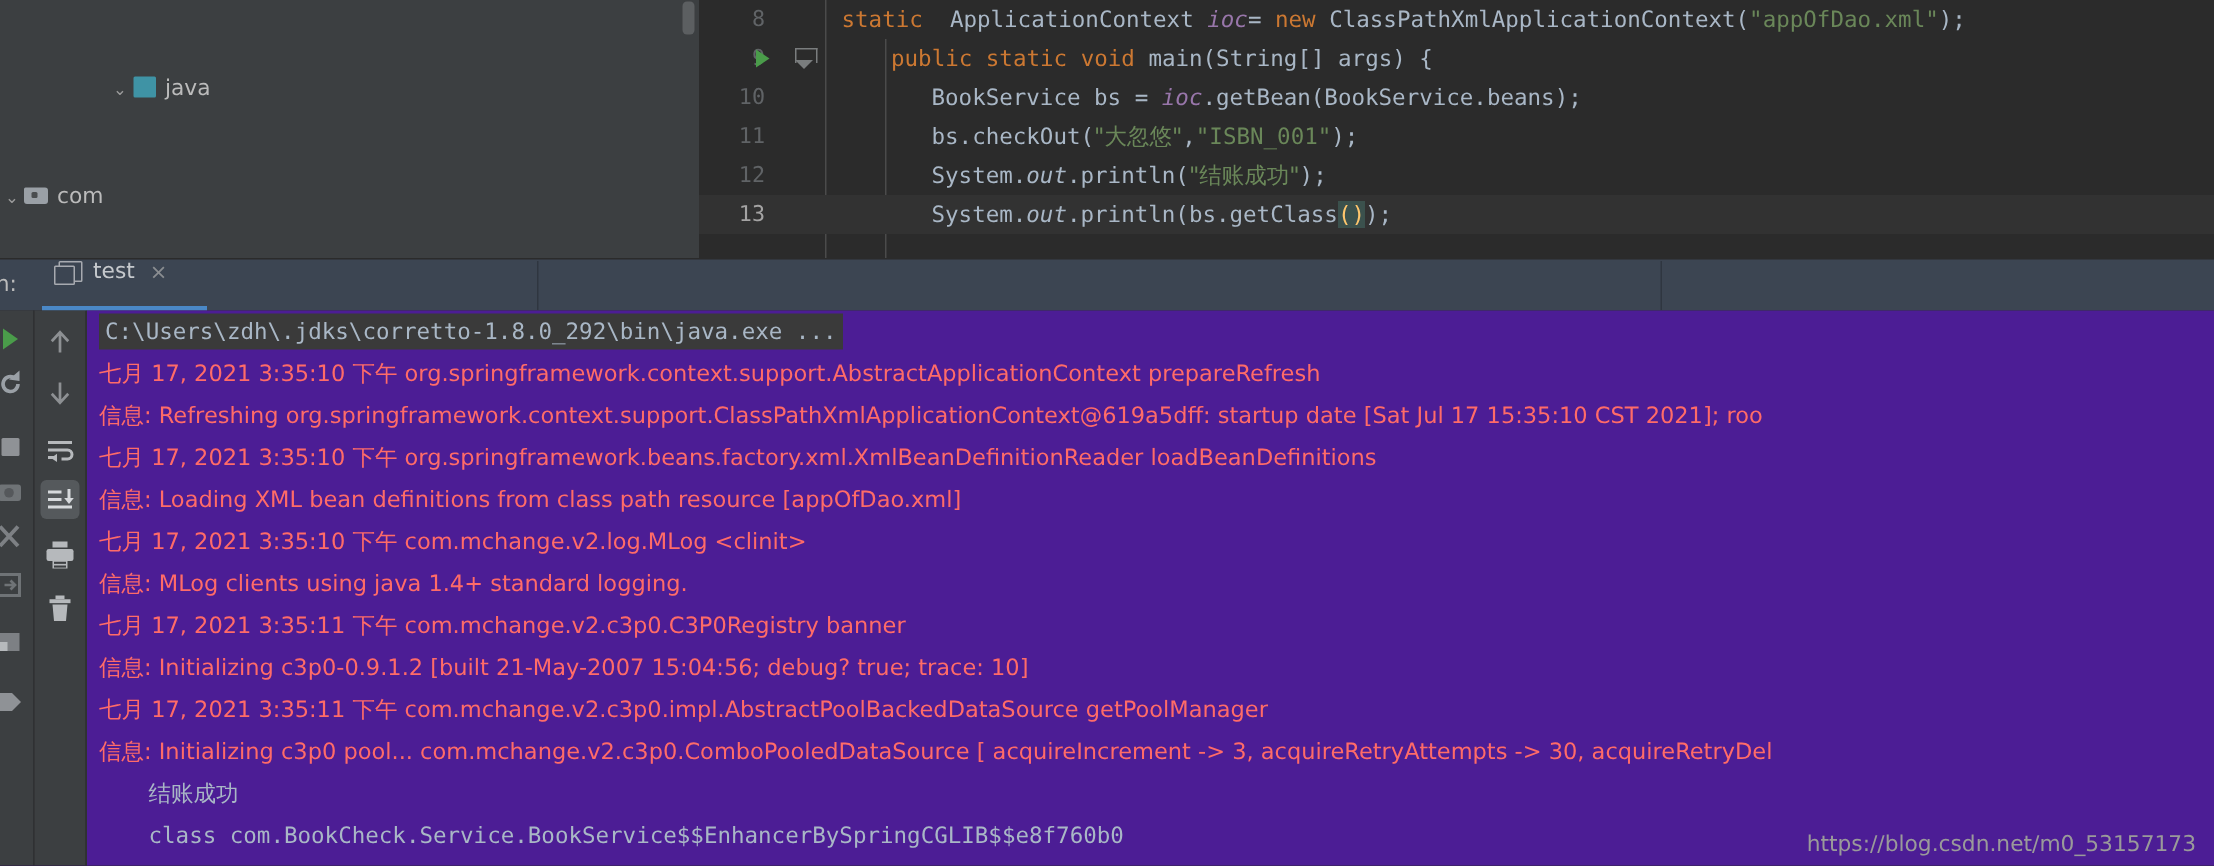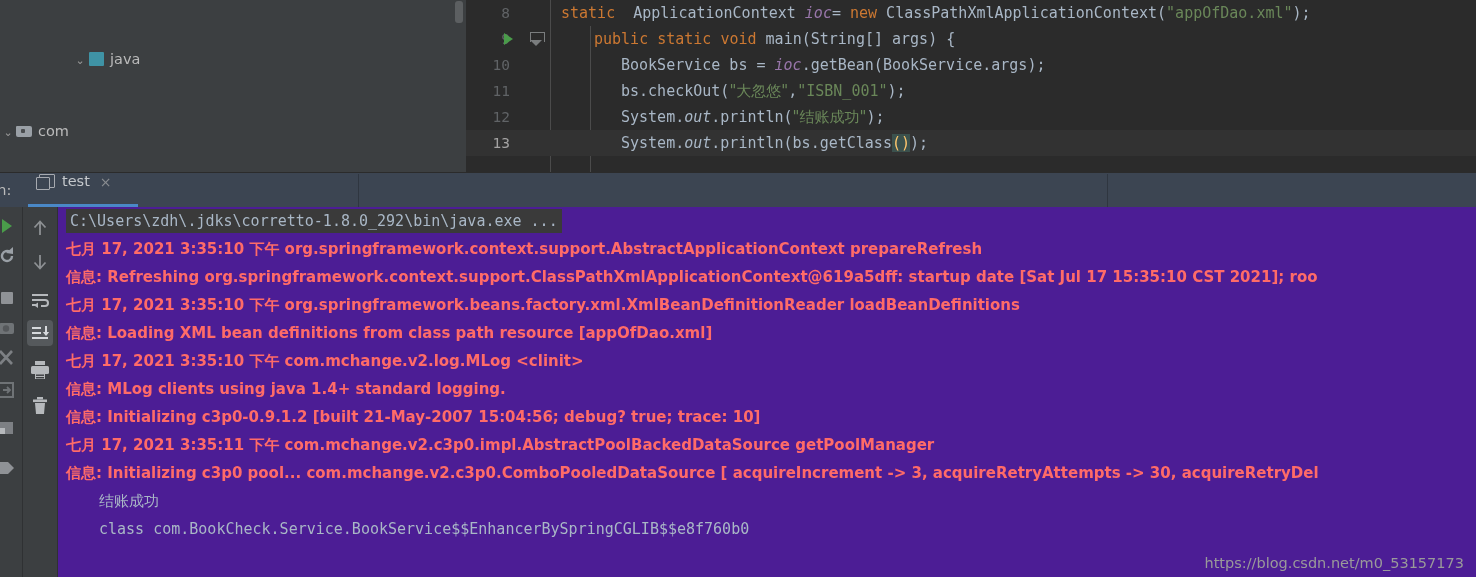--- a/index.html
+++ b/index.html
@@ -186,21 +186,21 @@
   
   .console {
     position: absolute; left: 58px; top: 207px;
     width: 1418px; height: 388px;
     background: #4c1d95; overflow: hidden;
   }
   .cline {
     position: relative; height: 28px; line-height: 28px;
     font-size: 15px; white-space: pre; padding-left: 8px;
   }
-  .cline.err  { color: #ff6b68; font-weight: bold; }
+  .cline.err  { color: #ff6b68; }
   .cline.out  { color: #a9b7c6; padding-left: 41px; }
   .cline.cmd  { color: #a9b7c6; }
   .cline.cmd .seg { background: #3a3a3a; padding: 3px 4px; }
   .cjk { font-family: "DejaVu Sans", sans-serif; }
 
   
   .watermark {
     position: absolute; right: 12px; bottom: 6px;
     color: #9a9a9a; font-size: 14.5px;
     font-family: "DejaVu Sans", sans-serif;
@@ -258,21 +258,21 @@
 
       <div class="code-line">
         <span class="lnum">9</span>
         <span class="gutter-run"></span>
         <span class="fold-marker"></span>
         <span class="code-text" style="left:128px"><span class="kw">public</span><span class="pln"> </span><span class="kw">static</span><span class="pln"> </span><span class="kw">void</span><span class="pln"> </span><span class="pln">main(String[] args) {</span></span>
       </div>
 
       <div class="code-line">
         <span class="lnum">10</span>
-        <span class="code-text" style="left:155px"><span class="pln">BookService bs = </span><span class="fld">ioc</span><span class="pln">.getBean(BookService.args);</span></span>
+        <span class="code-text" style="left:155px"><span class="pln">BookService bs = </span><span class="fld">ioc</span><span class="pln">.getBean(BookService.beans);</span></span>
       </div>
 
       <div class="code-line">
         <span class="lnum">11</span>
         <span class="code-text" style="left:155px"><span class="pln">bs.checkOut(</span><span class="str cjk">"大忽悠"</span><span class="pln">,</span><span class="str">"ISBN_001"</span><span class="pln">);</span></span>
       </div>
 
       <div class="code-line">
         <span class="lnum">12</span>
         <span class="code-text" style="left:155px"><span class="pln">System.</span><span class="stat">out</span><span class="pln">.println(</span><span class="str cjk">"结账成功"</span><span class="pln">);</span></span>
@@ -392,20 +392,21 @@
   <div class="runtool-col-sep"></div>
 
   <div class="console">
     <div class="cline cmd"><span class="seg">C:\Users\zdh\.jdks\corretto-1.8.0_292\bin\java.exe ...</span></div>
     <div class="cline err cjk">七月 17, 2021 3:35:10 下午 org.springframework.context.support.AbstractApplicationContext prepareRefresh</div>
     <div class="cline err cjk">信息: Refreshing org.springframework.context.support.ClassPathXmlApplicationContext@619a5dff: startup date [Sat Jul 17 15:35:10 CST 2021]; roo</div>
     <div class="cline err cjk">七月 17, 2021 3:35:10 下午 org.springframework.beans.factory.xml.XmlBeanDefinitionReader loadBeanDefinitions</div>
     <div class="cline err cjk">信息: Loading XML bean definitions from class path resource [appOfDao.xml]</div>
     <div class="cline err cjk">七月 17, 2021 3:35:10 下午 com.mchange.v2.log.MLog &lt;clinit&gt;</div>
     <div class="cline err cjk">信息: MLog clients using java 1.4+ standard logging.</div>
+    <div class="cline err cjk">七月 17, 2021 3:35:11 下午 com.mchange.v2.c3p0.C3P0Registry banner</div>
     <div class="cline err cjk">信息: Initializing c3p0-0.9.1.2 [built 21-May-2007 15:04:56; debug? true; trace: 10]</div>
     <div class="cline err cjk">七月 17, 2021 3:35:11 下午 com.mchange.v2.c3p0.impl.AbstractPoolBackedDataSource getPoolManager</div>
     <div class="cline err cjk">信息: Initializing c3p0 pool... com.mchange.v2.c3p0.ComboPooledDataSource [ acquireIncrement -&gt; 3, acquireRetryAttempts -&gt; 30, acquireRetryDel</div>
     <div class="cline out cjk">结账成功</div>
     <div class="cline out">class com.BookCheck.Service.BookService$$EnhancerBySpringCGLIB$$e8f760b0</div>
   </div>
 
   <div class="watermark">https://blog.csdn.net/m0_53157173</div>
 </div>
 

